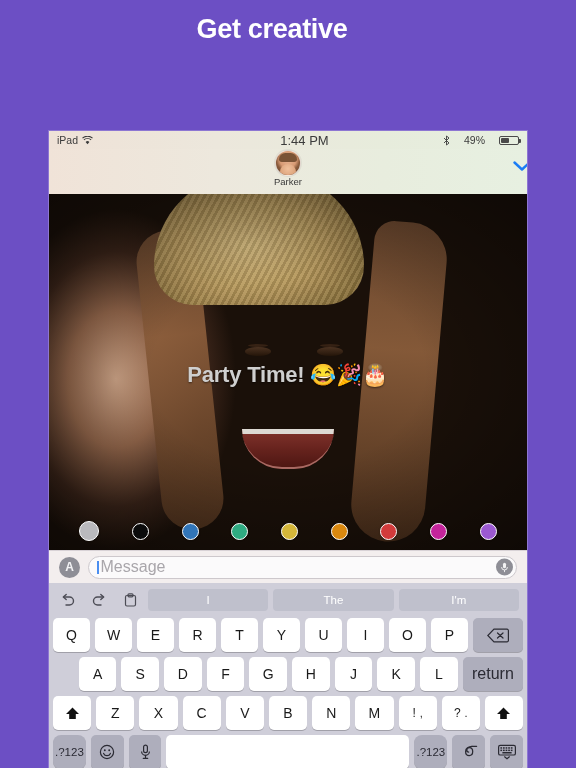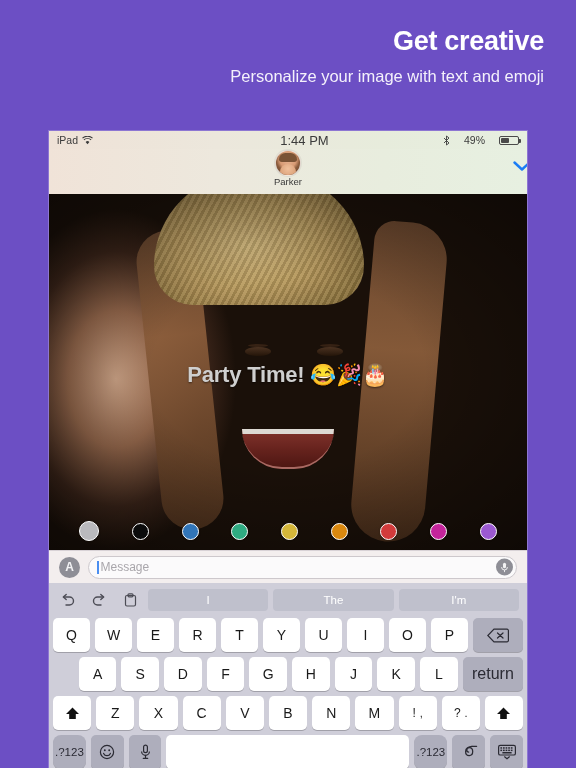--- a/index.html
+++ b/index.html
@@ -6,22 +6,22 @@
   html, body {
     width: 576px; height: 768px;
     overflow: hidden;
     font-family: "Liberation Sans", sans-serif;
   }
   body { background: #6c4fc4; }
 
   
   .promo {
     width: 544px;
-    padding-top: 24px;
-    text-align: right;
+    padding-top: 12px;
+    text-align: center;
     color: #ffffff;
   }
   .promo-title {
     font-size: 27px;
     font-weight: bold;
     letter-spacing: -0.3px;
     line-height: 34px;
   }
   .promo-sub {
     font-size: 16.5px;
@@ -202,21 +202,21 @@
     display:flex; align-items:center; justify-content:center;
     font-size:12px; font-weight:bold; flex:none;
   }
   .msg-field {
     flex: 1; height: 23px; border-radius: 12px;
     background: #fbfafb; border: 1px solid #cdc8cc;
     display:flex; align-items:center; padding: 0 8px;
     position:relative;
   }
   .caret { width:1.5px; height:13px; background:#4a8ef0; margin-right:2px; }
-  .msg-ph { font-size:12px; color:#a9a6ab; }
+  .msg-ph { font-size:16px; color:#a9a6ab; }
   .mic-btn {
     position:absolute; right:3px; top:50%; transform:translateY(-50%);
     width:17px; height:17px; border-radius:50%; background:#8e8e96;
     display:flex; align-items:center; justify-content:center;
   }
 
   
   .keyboard {
     background: #cfced9;
     padding: 3px 4px 5px;
@@ -250,21 +250,20 @@
   .key .stack .bot { font-size:11px; }
   .key.return-key { font-size:16px; color:#2a2a33; }
   .key.num { font-size:11.5px; color:#2a2a33;border-radius:8px; }
   svg { display:block; }
 </style>
 </head>
 <body style="background: rgb(108, 79, 196);">
 
 <div class="promo" style="color: rgb(255, 255, 255);">
   <div class="promo-title">Get creative</div>
-  <div class="promo-sub">Personalize your image with text and emoji</div>
 </div>
 
 <div class="device">
 
   <div class="statusbar">
     <div class="sb-left">
       <span>iPad</span>
       <span>
         <svg width="11" height="9" viewBox="0 0 11 9">
           <path d="M5.5 8.2 L3.6 5.9 a3 3 0 0 1 3.8 0 Z" fill="#3b3b3b"></path>

